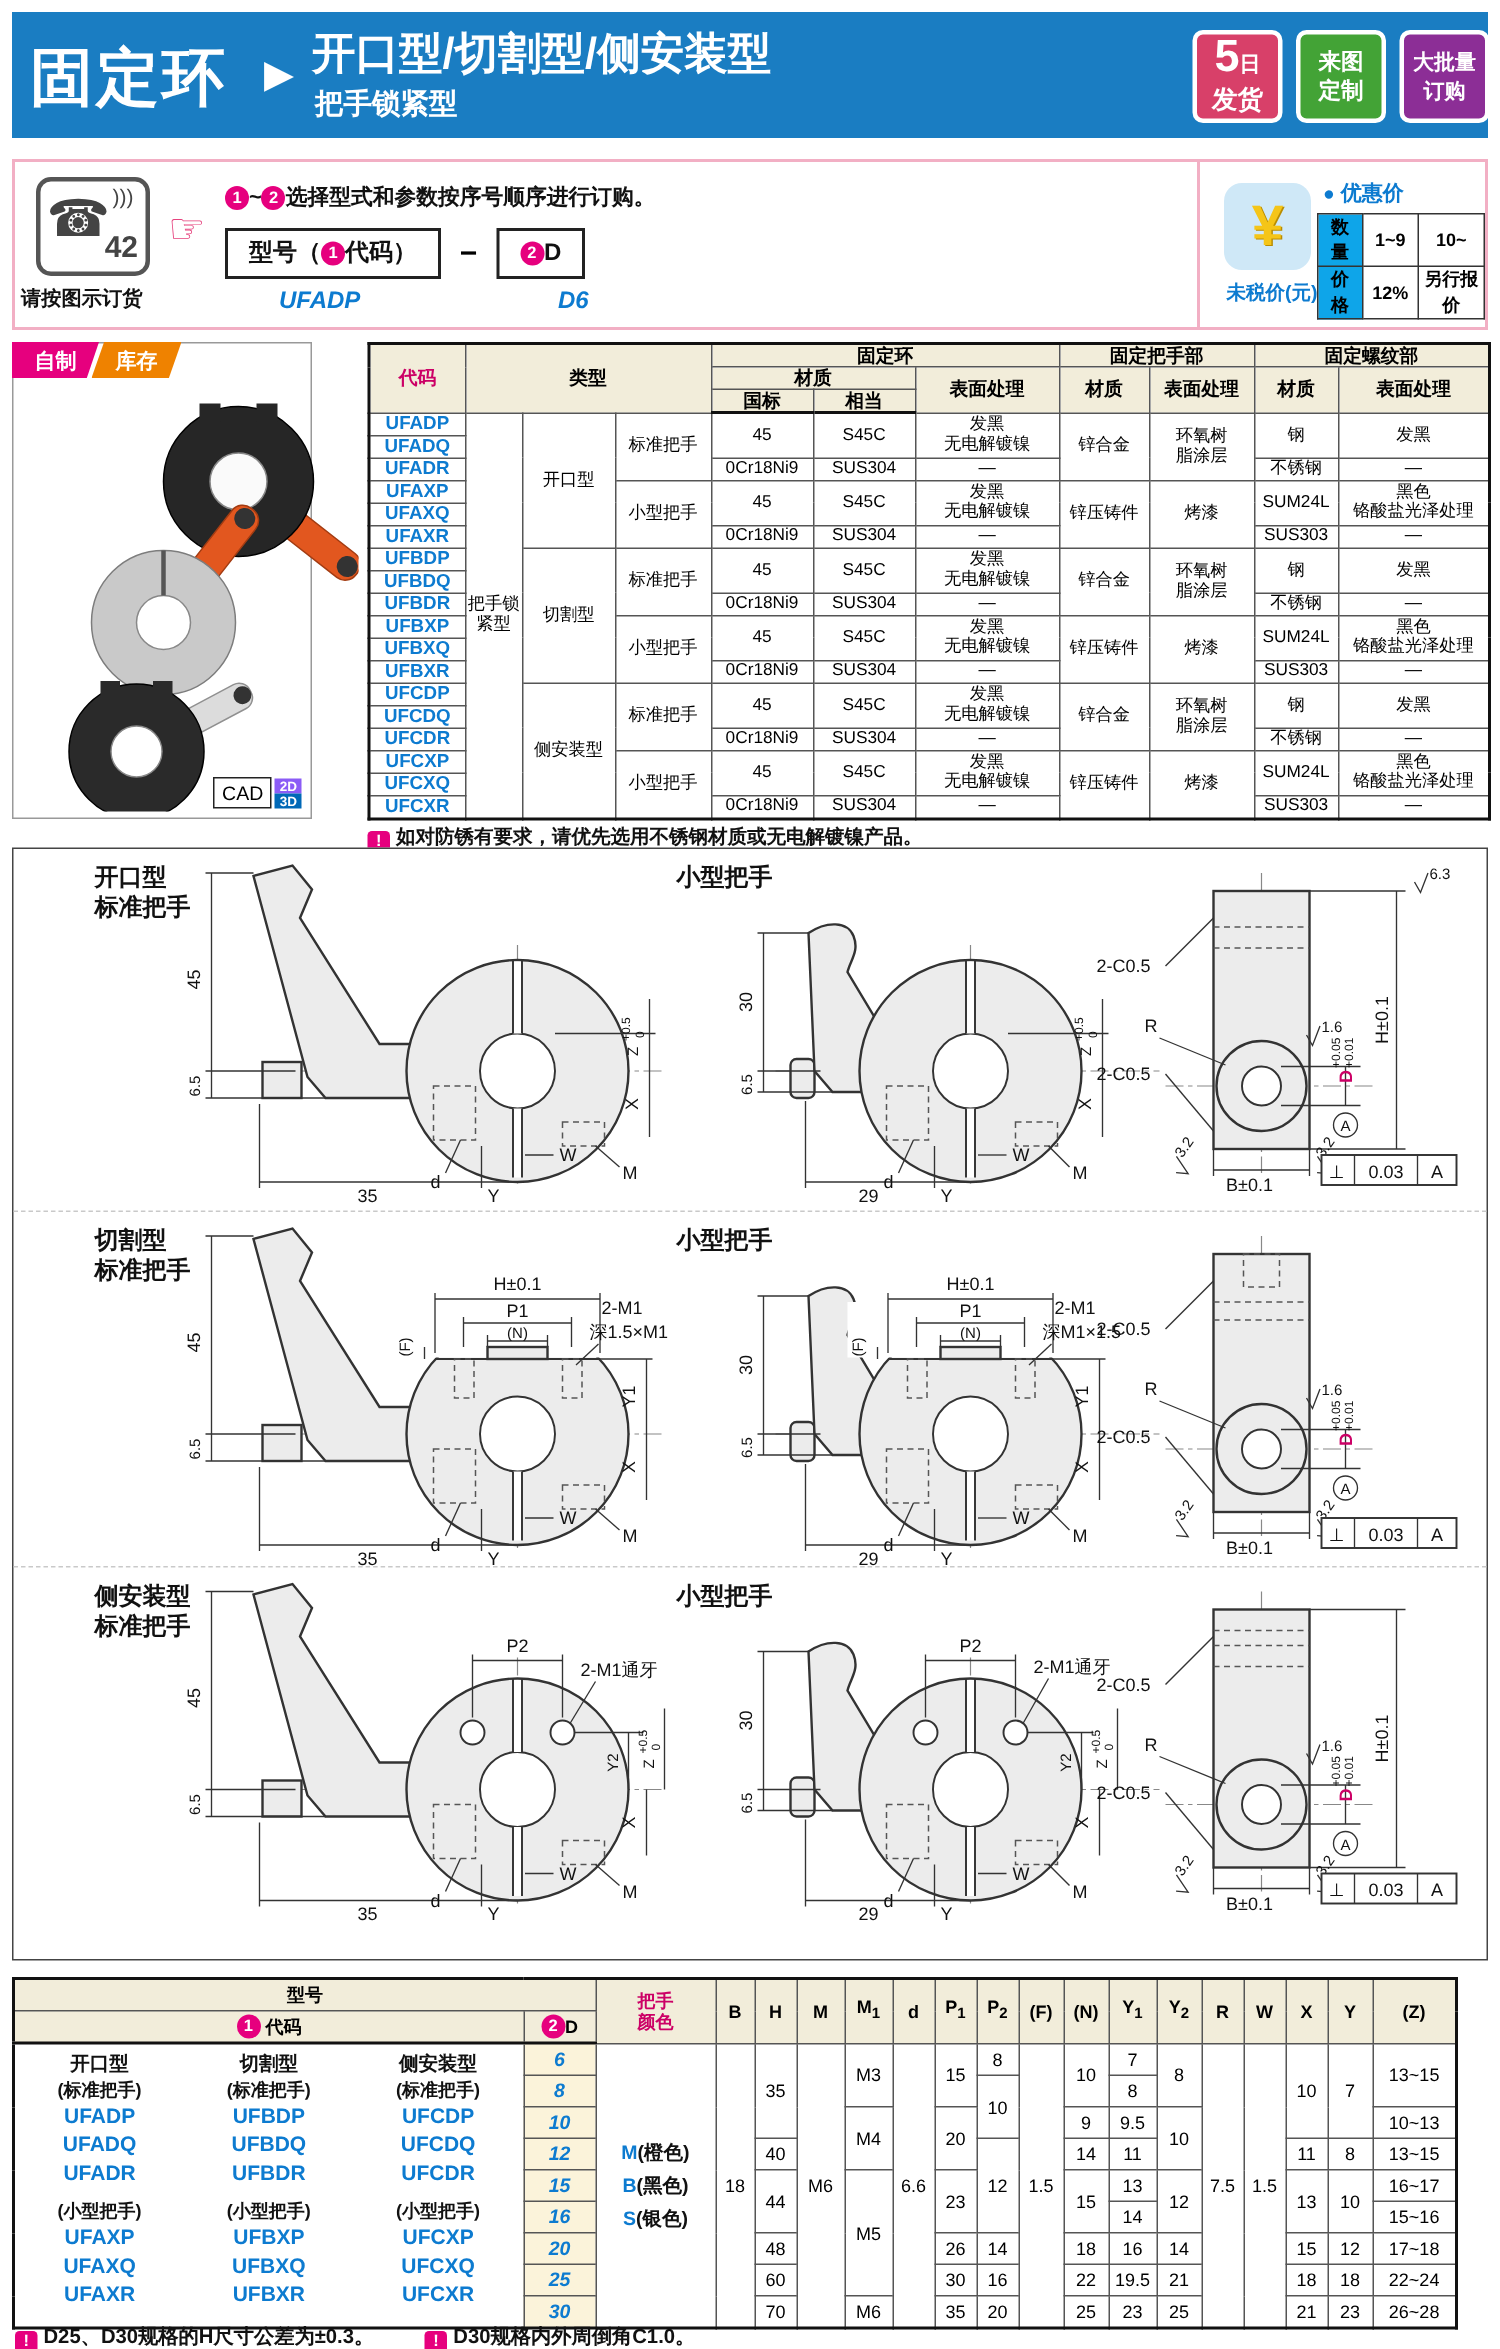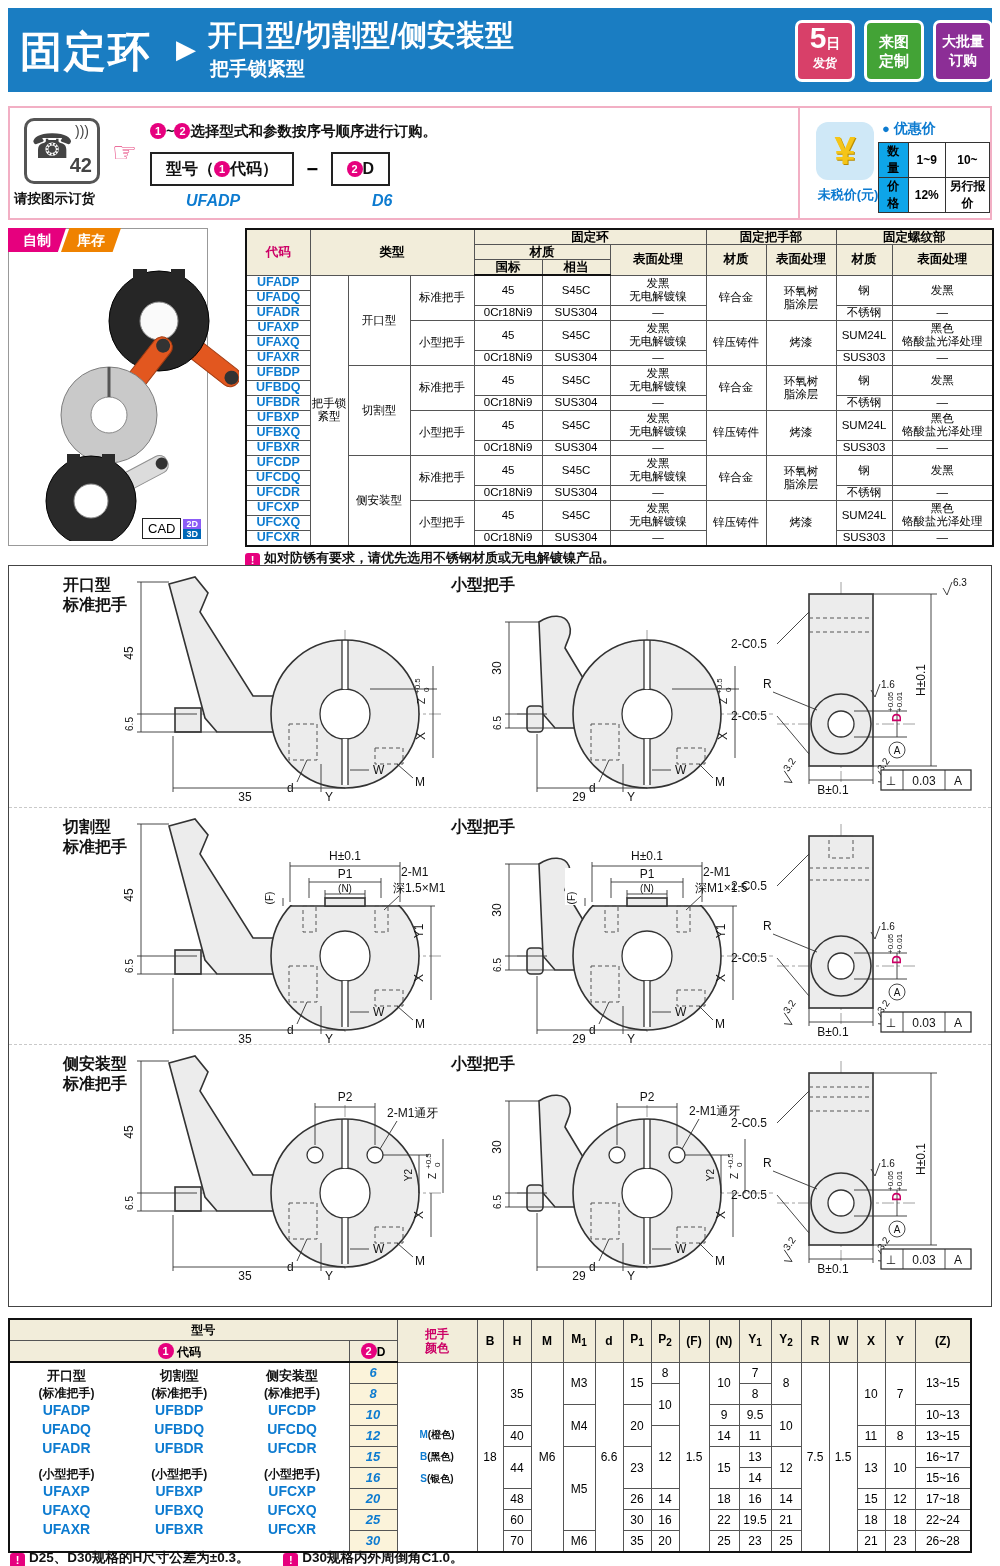--- a/index.html
+++ b/index.html
@@ -9,21 +9,21 @@
   .hdr-prod{position:absolute;left:12px;top:16px;color:#fff;font-size:42px;font-weight:bold;letter-spacing:2px;}
   .hdr-arrow{position:absolute;left:168px;top:26px;color:#fff;font-size:26px;}
   .hdr-title{position:absolute;left:200px;top:8px;color:#fff;font-size:29px;font-weight:bold;}
   .hdr-sub{position:absolute;left:202px;top:48px;color:#fff;font-size:19px;font-weight:bold;}
   .bdg{position:absolute;top:12px;width:60px;height:62px;border:3px solid #fff;border-radius:7px;color:#fff;text-align:center;box-sizing:border-box;}
   .bdg1{left:787px;background:#d84069;}
   .bdg2{left:856px;background:#43a336;}
   .bdg3{left:925px;background:#8c2e96;}
   .bdg1 .big{font-size:30px;font-weight:bold;line-height:30px;display:inline;}
   .bdg1 .mid{font-size:14px;font-weight:bold;}
-  .bdg1 .sml{display:block;font-size:12px;font-weight:bold;margin-top:2px;}
+  .bdg1 .sml{display:block;font-size:17px;font-weight:bold;margin-top:2px;}
   .bdg .l2{display:block;font-size:15px;font-weight:bold;line-height:19px;margin-top:9px;}
   .bdg .l2+.l2{margin-top:0;}
   .bdg3 .l2{font-size:14px;}
   
   .order{position:absolute;left:8px;top:106px;width:984px;height:114px;border:2px solid #f2afc4;box-sizing:border-box;background:#fff;}
   .phone{position:absolute;left:14px;top:10px;width:76px;height:66px;border:3px solid #555;border-radius:10px;color:#444;box-sizing:border-box;}
   .phone .ph{position:absolute;left:4px;top:8px;font-size:34px;line-height:34px;}
   .phone .p24{position:absolute;right:5px;bottom:4px;font-size:20px;font-weight:bold;}
   .phone .arc{position:absolute;right:8px;top:2px;font-size:14px;}
   .phone-cap{position:absolute;left:4px;top:82px;width:110px;font-size:13.5px;font-weight:bold;color:#111;}
@@ -85,21 +85,21 @@
   .bt thead tr:last-child th{border-bottom:2px solid #111;}
   .bt .dcol{background:#fbf3da;color:#0d7bd0;font-weight:bold;font-style:italic;font-size:13px;}
   .bt .hdc{color:#cc0066;}
   .codes-cell{vertical-align:top;background:#fff;}
   .codes-grid{display:flex;justify-content:space-around;padding-top:4px;}
   .codes-col{text-align:center;}
   .codes-col .tt{font-size:13px;font-weight:bold;color:#111;line-height:18px;}
   .codes-col .pp{font-size:12px;font-weight:bold;color:#111;line-height:16px;}
   .codes-col .cc{font-size:14px;font-weight:bold;color:#0d7bd0;line-height:19px;}
   .codes-col .gap{height:8px;}
-  .clr-line{font-size:10px;font-weight:bold;line-height:22px;color:#111;}
+  .clr-line{font-size:13px;font-weight:bold;line-height:22px;color:#111;}
   .clr-line .k{color:#0d7bd0;}
   
   .fnotes{position:absolute;left:10px;top:1549px;font-size:13.5px;font-weight:bold;color:#111;}
   .fnotes span.txt{margin-right:30px;}
 </style>
 </head>
 <body>
 
 <div id="page">
 

